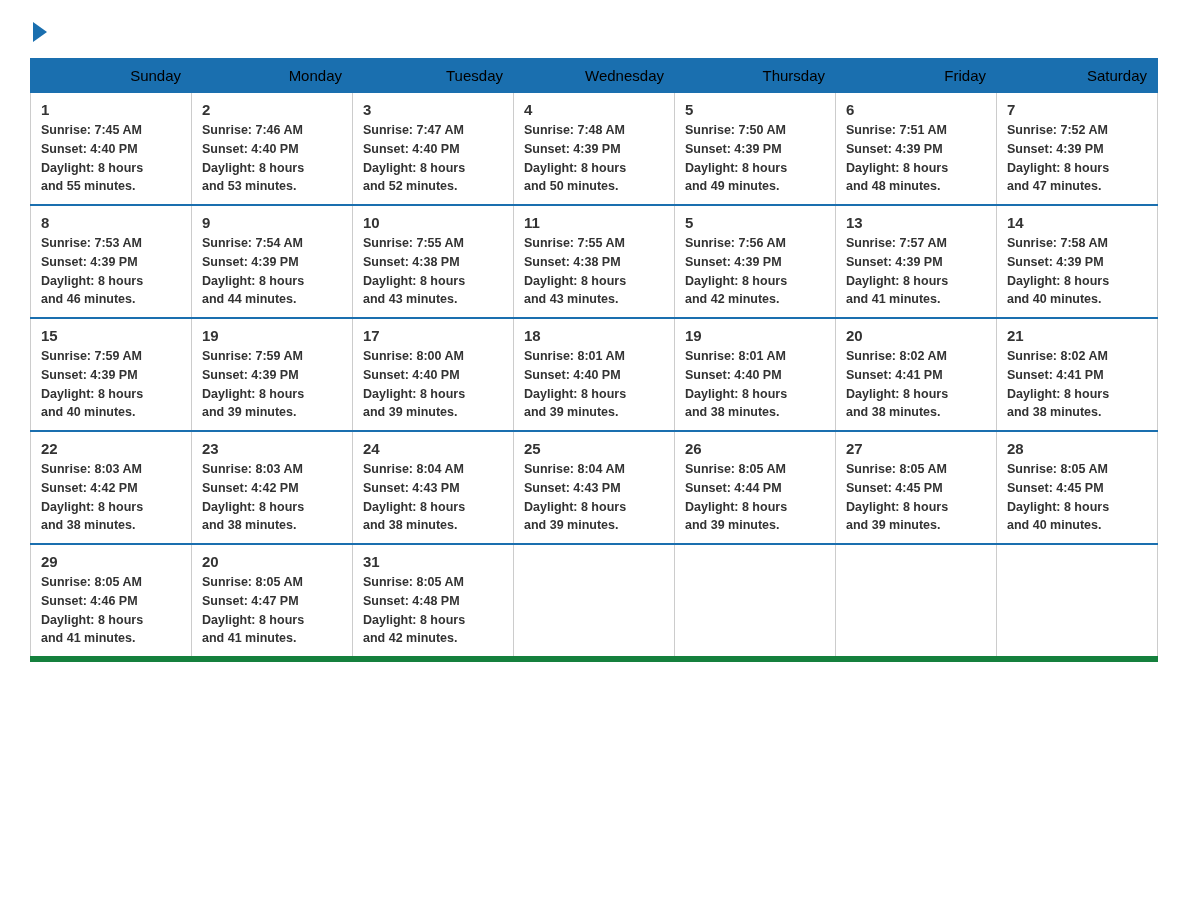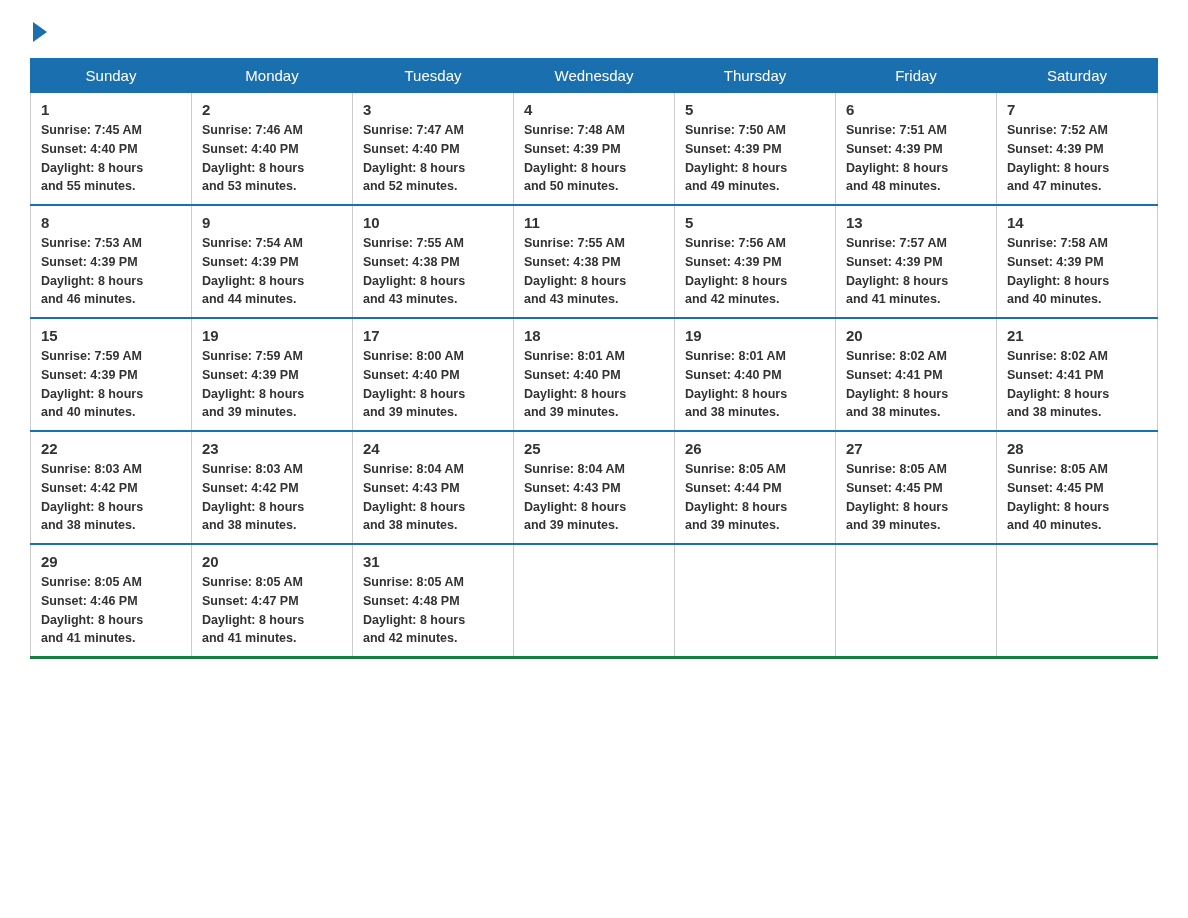--- a/index.html
+++ b/index.html
@@ -60,22 +60,22 @@
       font-size: 22px;
       color: #444;
       margin-top: 4px;
     }
     table {
       width: 100%;
       border-collapse: collapse;
     }
     th {
       background-color: #1a6faf;
-      color: #ffffff;
-      text-align: center;
+      color: #000000;
+      text-align: right;
       padding: 8px 10px;
       font-size: 15px;
       font-weight: normal;
       border: 1px solid #1a6faf;
     }
     td {
       vertical-align: top;
       padding: 8px 10px;
       border: 1px solid #ccc;
       font-size: 13px;
@@ -92,21 +92,21 @@
     .day-info {
       font-size: 12.5px;
       line-height: 1.5;
       color: #333;
       font-weight: bold;
     }
     tr td {
       border-bottom: 2px solid #1a6faf;
     }
     tr:last-child td {
-      border-bottom: 3px solid #15803d;
+      border-bottom: 6px solid #15803d;
     }
     .empty-cell {
       background: #fff;
     }
   </style>
 </head>
 <body>
 
 <div class="header">
   <div class="logo">

